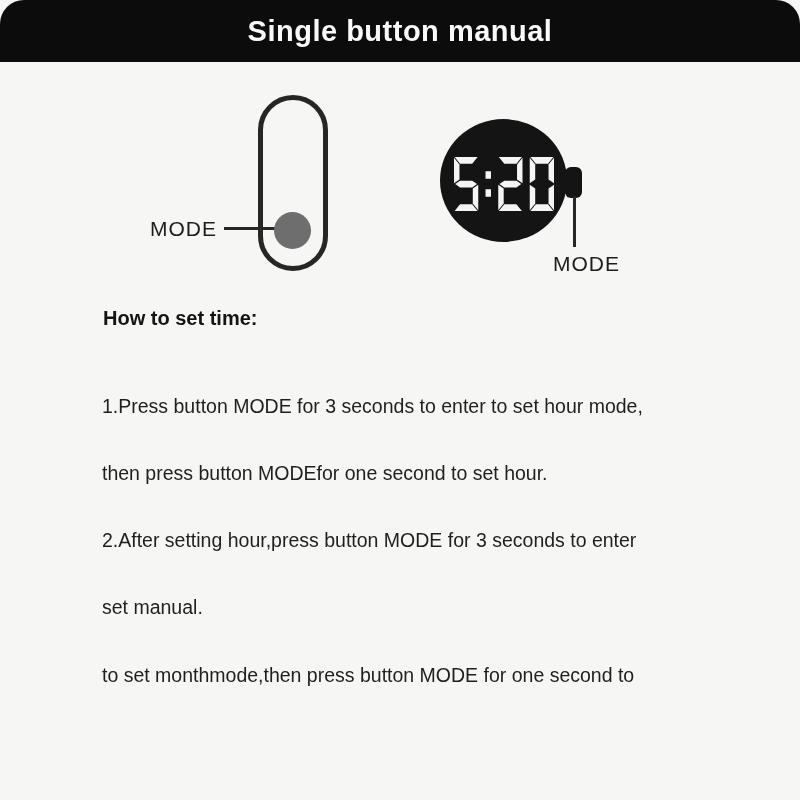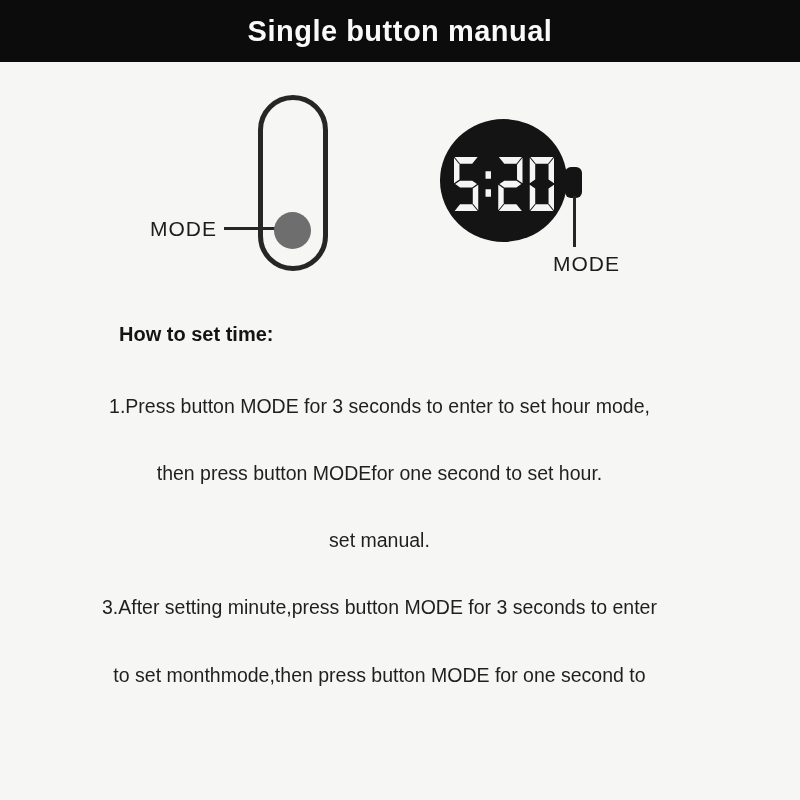--- a/index.html
+++ b/index.html
@@ -7,20 +7,21 @@
     padding: 0;
     background: #f6f6f4;
   }
   .page {
     position: relative;
     width: 800px;
     height: 800px;
     background: #f6f6f4;
     font-family: "Liberation Sans", sans-serif;
     overflow: hidden;
+    border-radius: 24px;
   }
   
   .header {
     position: absolute;
     left: 0; top: 0;
     width: 800px; height: 62px;
     background: #0c0c0c;
     display: flex;
     align-items: center;
     justify-content: center;
@@ -94,33 +95,32 @@
     color: #1d1d1d;
     letter-spacing: 1px;
   }
   
   .instructions-heading {
     position: absolute;
     left: 103px; top: 307px;
     font-size: 20px;
     font-weight: bold;
     color: #141414;
-    margin: 16px;
+    margin: 0;
   }
   .instructions-body {
     position: absolute;
     left: 102px; top: 350px;
     font-size: 19.5px;
     line-height: 22.4px;
     color: #1f1f1f;
     white-space: pre;
   }
   .instruction-line {
     white-space: pre;
-    text-align: center;
   }
 </style>
 </head>
 <body>
 
 <div class="page">
 
   <div class="header">
     <div class="title">Single button manual</div>
   </div>
@@ -155,22 +155,22 @@
         </svg>
     </div>
   </div>
   <div class="clock-pointer-line"></div>
   <div class="clock-mode-label">MODE</div>
 
   <h2 class="instructions-heading">How to set time:</h2>
   <div class="instructions-body">
     <div class="instruction-line">1.Press button MODE for 3 seconds to enter to set hour mode,</div>
     <div class="instruction-line">then press button MODEfor one second to set hour.</div>
+    <div class="instruction-line">2.After setting hour,press button MODE for 3 seconds to enter</div>
     <div class="instruction-line">set manual.</div>
-    <div class="instruction-line">3.After setting minute,press button MODE for 3 seconds to enter</div>
     <div class="instruction-line">to set monthmode,then press button MODE for one second to</div>
     
     
     
     
     
     
     
     
     

